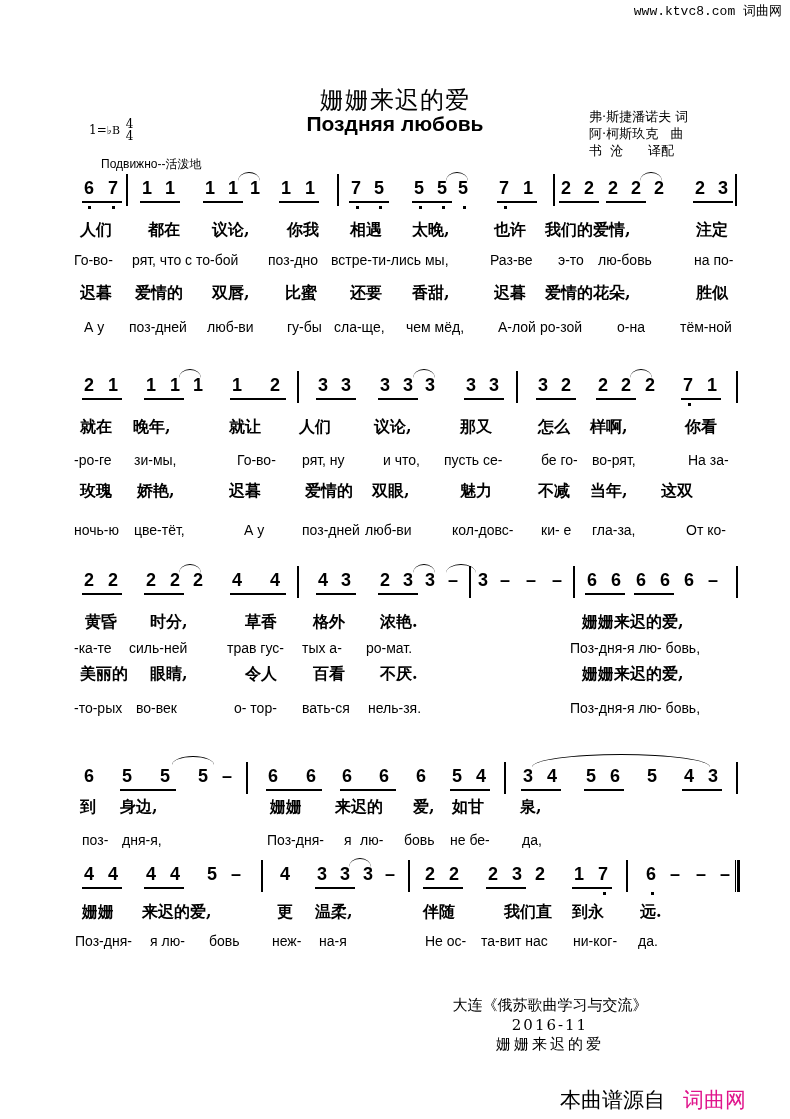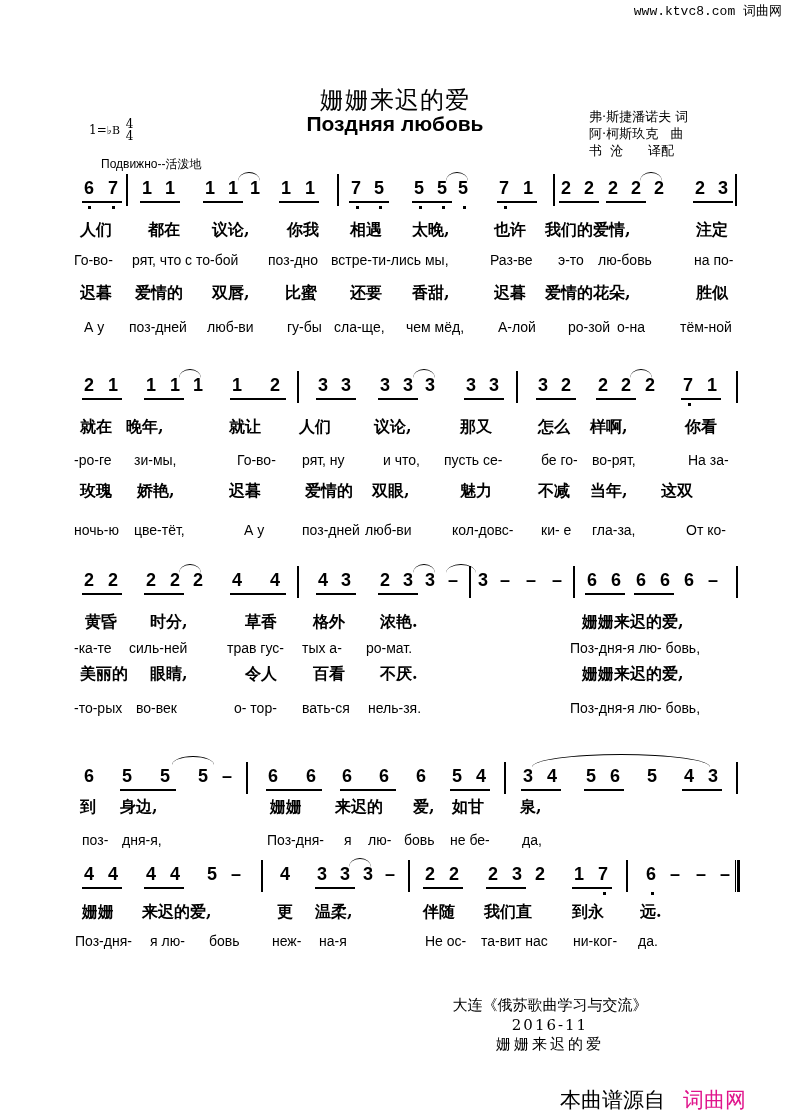--- a/index.html
+++ b/index.html
@@ -125,21 +125,21 @@
   <span class="abs" style="left:616px">胜似</span>
 </div>
 <div class="abs ru" style="top:319px;left:84px;">
   <span class="abs" style="left:0">А у</span>
   <span class="abs" style="left:45px">поз-дней</span>
   <span class="abs" style="left:123px">люб-ви</span>
   <span class="abs" style="left:203px">гу-бы</span>
   <span class="abs" style="left:250px">сла-ще,</span>
   <span class="abs" style="left:322px">чем мёд,</span>
   <span class="abs" style="left:414px">А-лой</span>
-  <span class="abs" style="left:484px">ро-зой</span>
+  <span class="abs" style="left:456px">ро-зой</span>
   <span class="abs" style="left:533px">о-на</span>
   <span class="abs" style="left:596px">тём-ной</span>
 </div>
 
 <div class="abs sysnotes" style="top:375px;left:80px;width:680px;">
   <span class="n" style="left:4px">2</span>
     <span class="n" style="left:28px">1</span>
   <div class="ul" style="left:2px;top:23px;width:40px"></div>
   <span class="n" style="left:66px">1</span>
     <span class="n" style="left:90px">1</span>
@@ -171,21 +171,21 @@
   <div class="slur" style="left:550px;top:-6px;width:22px"></div>
   <span class="n" style="left:565px">2</span>
   <span class="n" style="left:603px">7</span>
     <span class="n" style="left:627px">1</span>
   <div class="ul" style="left:601px;top:23px;width:40px"></div>
   <div class="dot" style="left:608px;top:28px"></div>
   <div class="bar" style="left:656px;top:-4px"></div>
 </div>
 <div class="abs zh" style="top:417px;left:80px;">
   <span class="abs" style="left:0">就在</span>
-  <span class="abs" style="left:46px">晚年,</span>
+  <span class="abs" style="left:53px">晚年,</span>
   <span class="abs" style="left:149px">就让</span>
   <span class="abs" style="left:219px">人们</span>
   <span class="abs" style="left:294px">议论,</span>
   <span class="abs" style="left:380px">那又</span>
   <span class="abs" style="left:458px">怎么</span>
   <span class="abs" style="left:510px">样啊,</span>
   <span class="abs" style="left:605px">你看</span>
 </div>
 <div class="abs ru" style="top:452px;left:74px;">
   <span class="abs" style="left:0">-ро-ге</span>
@@ -333,21 +333,21 @@
   <span class="abs" style="left:255px">来迟的</span>
   <span class="abs" style="left:333px">爱,</span>
   <span class="abs" style="left:372px">如甘</span>
   <span class="abs" style="left:440px">泉,</span>
 </div>
 <div class="abs ru" style="top:832px;left:82px;">
   <span class="abs" style="left:0">поз-</span>
   <span class="abs" style="left:40px">дня-я,</span>
   <span class="abs" style="left:185px">Поз-дня-</span>
   <span class="abs" style="left:262px">я</span>
-  <span class="abs" style="left:286px">лю-</span>
+  <span class="abs" style="left:278px">лю-</span>
   <span class="abs" style="left:322px">бовь</span>
   <span class="abs" style="left:368px">не бе-</span>
   <span class="abs" style="left:440px">да,</span>
 </div>
 
 <div class="abs sysnotes" style="top:864px;left:80px;width:680px;">
   <span class="n" style="left:4px">4</span>
     <span class="n" style="left:28px">4</span>
   <div class="ul" style="left:2px;top:23px;width:40px"></div>
   <span class="n" style="left:66px">4</span>
@@ -382,21 +382,21 @@
     <span class="n" style="left:616px">–</span>
     <span class="n" style="left:640px">–</span>
   <div class="dbar" style="left:655px;top:-4px"></div>
 </div>
 <div class="abs zh" style="top:902px;left:82px;">
   <span class="abs" style="left:0">姗姗</span>
   <span class="abs" style="left:60px">来迟的爱,</span>
   <span class="abs" style="left:195px">更</span>
   <span class="abs" style="left:233px">温柔,</span>
   <span class="abs" style="left:341px">伴随</span>
-  <span class="abs" style="left:402px">我们直</span>
+  <span class="abs" style="left:422px">我们直</span>
   <span class="abs" style="left:490px">到永</span>
   <span class="abs" style="left:558px">远.</span>
 </div>
 <div class="abs ru" style="top:933px;left:75px;">
   <span class="abs" style="left:0">Поз-дня-</span>
   <span class="abs" style="left:75px">я лю-</span>
   <span class="abs" style="left:134px">бовь</span>
   <span class="abs" style="left:197px">неж-</span>
   <span class="abs" style="left:244px">на-я</span>
   <span class="abs" style="left:350px">Не ос-</span>

